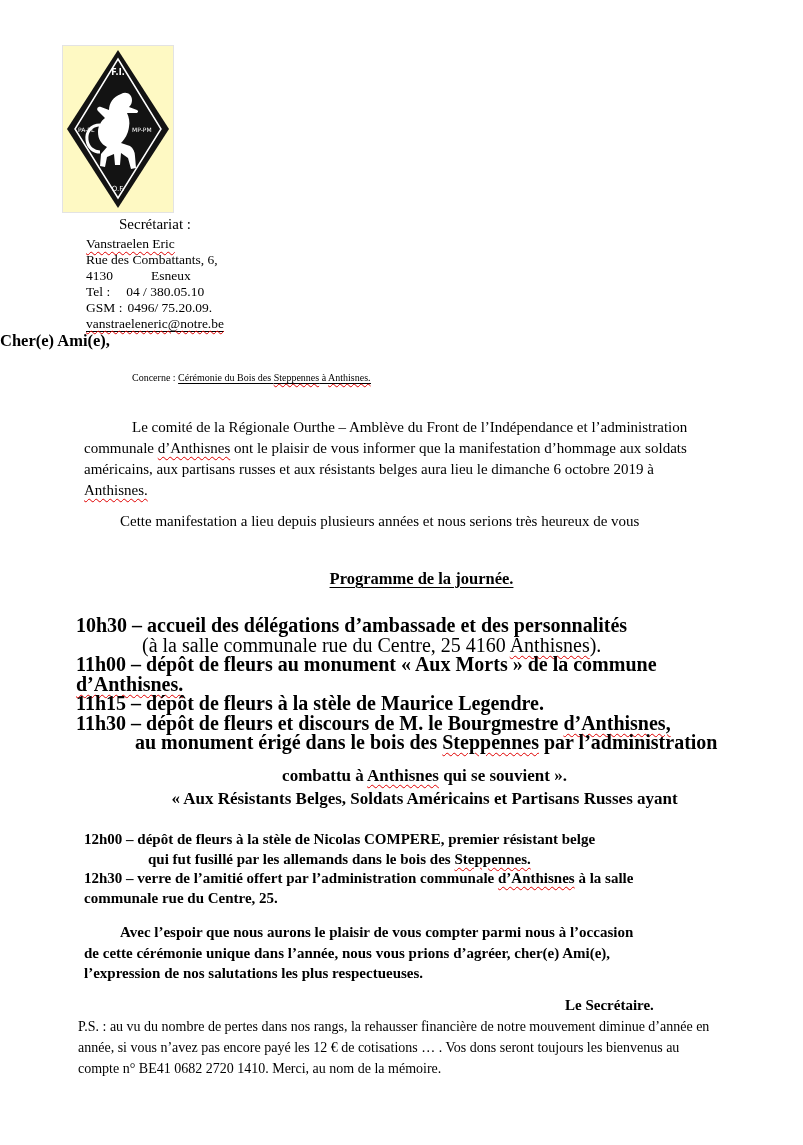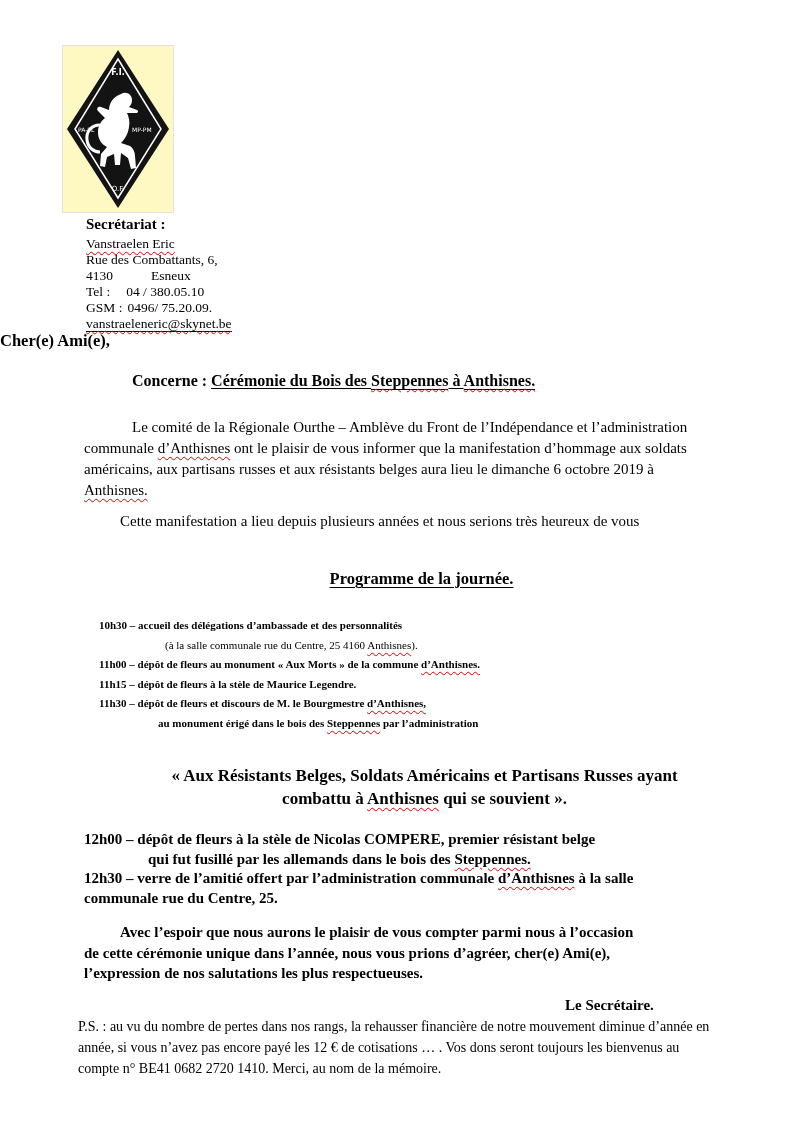--- a/index.html
+++ b/index.html
@@ -10,36 +10,36 @@
     color: #000;
   }
   .page { position: relative; width: 803px; height: 1145px; background: #fff; overflow: hidden; }
 
   
   .logo-box { position: absolute; left: 62px; top: 45px; width: 112px; height: 168px;
               background: #fef9c3; border: 1px solid #e3e3e3; display: flex; align-items: center; justify-content: center; }
 
   
   .secretariat { position: absolute; left: 86px; top: 216px; font-size: 13.5px; line-height: 16px; }
-  .sec-heading { font-size: 15px; font-weight: bold; margin-bottom: 4px; }
+  .sec-heading { font-size: 15px; font-weight: normal; margin-bottom: 4px; text-align: center; }
   .city-gap { margin-left: 38px; }
   .tel-gap  { margin-left: 16px; }
   .gsm-gap  { margin-left: 5px; }
 
   
   .salutation { position: absolute; top: 331px; left: 0; width: 803px; text-align: left;
                 font-weight: bold; font-size: 16.5px; }
-  .concern { position: absolute; left: 132px; top: 372px; font-weight: bold; font-size: 16px; }
+  .concern { position: absolute; left: 132px; top: 372px; font-weight: normal; font-size: 10px; }
   .program-title { position: absolute; top: 569px; left: 0; width: 803px; padding-left: 40px; text-align: center;
                    font-weight: bold; font-size: 16.5px; text-decoration: underline; text-underline-offset: 3px; }
 
   
   .p1 { position: absolute; left: 84px; top: 417px; width: 660px; font-size: 15px; line-height: 21px; }
   .p2 { position: absolute; left: 84px; top: 511px; width: 660px; font-size: 15px; line-height: 21px; }
-  .program  { position: absolute; left: 99px; top: 616px; width: 680px; font-size: 11px; font-weight: bold; line-height: 19.5px; }
+  .program  { position: absolute; left: 76px; top: 616px; width: 680px; font-size: 20px; font-weight: bold; line-height: 19.5px; }
   .program .reg { font-weight: normal; }
   .inscription { position: absolute; top: 764px; left: 0; width: 803px; padding-left: 46px; text-align: center;
                  font-weight: bold; font-size: 17px; line-height: 23px; }
   .program2 { position: absolute; left: 84px; top: 830px; width: 680px; font-size: 15px; font-weight: bold; line-height: 19.5px; }
   .closing  { position: absolute; left: 84px; top: 922px; width: 660px; font-size: 15px; font-weight: bold; line-height: 20.5px; }
   .signature { position: absolute; left: 565px; top: 997px; font-size: 15px; font-weight: bold; }
   .ps { position: absolute; left: 78px; top: 1016px; width: 692px; font-size: 14px; line-height: 21px; }
 
   
   .pl36 { padding-left: 36px; }
@@ -81,21 +81,21 @@
     <div>
       <span>4130</span><span class="city-gap">Esneux</span>
     </div>
     <div>
       <span>Tel :</span><span class="tel-gap">04 / 380.05.10</span>
     </div>
     <div>
       <span>GSM :</span><span class="gsm-gap">0496/ 75.20.09.</span>
     </div>
     <div>
-      <span class="u sq">vanstraeleneric@skynet.be</span>
+      <span class="u sq">vanstraeleneric@notre.be</span>
     </div>
   </div>
 
   <div class="salutation">Cher(e) Ami(e),</div>
 
   <div class="concern"><span>Concerne : </span><span class="u">Cérémonie du Bois des </span><span class="u sq">Steppennes</span><span class="u"> à </span><span class="u sq">Anthisnes.</span></div>
 
   <div class="p1">
     <div class="pl48"><span>Le comité de la Régionale Ourthe – Amblève du Front de l’Indépendance et l’administration</span></div>
     <div><span>communale </span><span class="sq">d’Anthisnes</span><span> ont le plaisir de vous informer que la manifestation d’hommage aux soldats</span></div>
@@ -112,22 +112,22 @@
   <div class="program">
     <div><span>10h30 – accueil des délégations d’ambassade et des personnalités</span></div>
     <div class="reg pl66"><span>(à la salle communale rue du Centre, 25 4160 </span><span class="sq">Anthisnes</span><span>).</span></div>
     <div><span>11h00 – dépôt de fleurs au monument « Aux Morts » de la commune </span><span class="sq">d’Anthisnes.</span></div>
     <div><span>11h15 – dépôt de fleurs à la stèle de Maurice Legendre.</span></div>
     <div><span>11h30 – dépôt de fleurs et discours de M. le Bourgmestre </span><span class="sq">d’Anthisnes,</span></div>
     <div class="pl59"><span>au monument érigé dans le bois des </span><span class="sq">Steppennes</span><span> par l’administration</span></div>
   </div>
 
   <div class="inscription">
+    <div><span>combattu à </span><span class="sq">Anthisnes</span><span> qui se souvient ».</span></div>
     <div><span>« Aux Résistants Belges, Soldats Américains et Partisans Russes ayant</span></div>
-    <div><span>combattu à </span><span class="sq">Anthisnes</span><span> qui se souvient ».</span></div>
   </div>
 
   <div class="program2">
     <div><span>12h00 – dépôt de fleurs à la stèle de Nicolas COMPERE, premier résistant belge</span></div>
     <div class="pl64"><span>qui fut fusillé par les allemands dans le bois des </span><span class="sq">Steppennes.</span></div>
     <div><span>12h30 – verre de l’amitié offert par l’administration communale </span><span class="sq">d’Anthisnes</span><span> à la salle</span></div>
     <div><span>communale rue du Centre, 25.</span></div>
   </div>
 
   <div class="closing">

